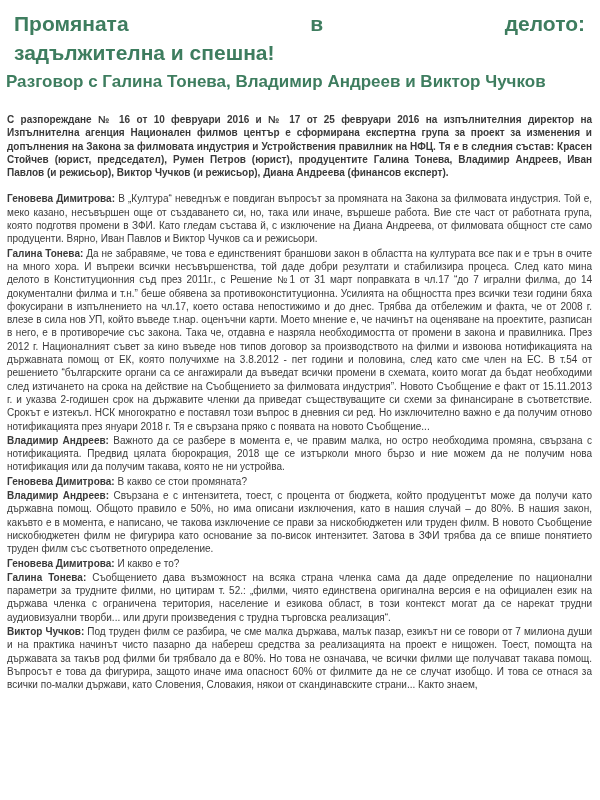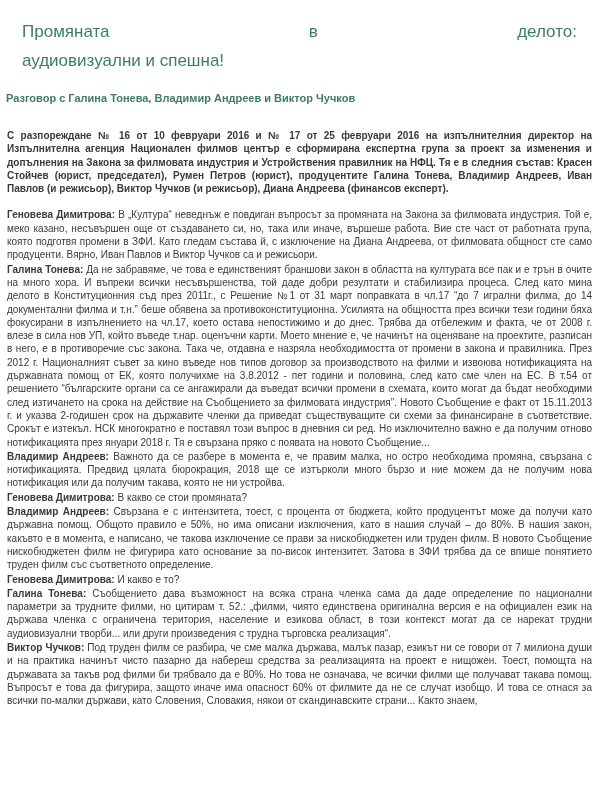--- a/index.html
+++ b/index.html
@@ -14,36 +14,36 @@
     background: var(--page_bg);
   }
   .page {
     width: 600px;
     height: 800px;
     overflow: hidden;
     background: var(--page_bg);
     padding: 1px 7px 0 6px;
   }
   .title {
-    margin: 16px;
+    margin: 8px;
     color: var(--title_green);
-    font-size: 17px;
-    font-weight: normal;
+    font-size: 21px;
+    font-weight: bold;
     line-height: 29px;
     letter-spacing: 0px;
   }
   .title-line1 {
     display: flex;
     justify-content: space-between;
     width: 100%;
   }
   .subtitle {
     margin-top: 5px;
     color: var(--title_green);
-    font-size: 11px;
+    font-size: 17px;
     font-weight: bold;
     line-height: 14px;
   }
   .article {
     margin-top: 24px;
   }
   .para {
     margin: 1px;
     color: var(--text_color);
     font-size: 10px;
@@ -62,21 +62,21 @@
 <body>
 
 <div class="page">
 
   <h1 class="title">
     <span class="title-line1">
       <span>Промяната</span>
       <span>в</span>
       <span>делото:</span>
     </span>
-    <span class="title-line2">аудиовизуални и спешна!</span>
+    <span class="title-line2">задължителна и спешна!</span>
   </h1>
 
   <div class="subtitle">Разговор с Галина Тонева, Владимир Андреев и Виктор Чучков</div>
 
   <div class="article">
 
     <p class="para lead">С разпореждане № 16 от 10 февруари 2016 и № 17 от 25 февруари 2016 на изпълнителния директор на Изпълнителна агенция Национален филмов център е сформирана експертна група за проект за изменения и допълнения на Закона за филмовата индустрия и Устройствения правилник на НФЦ. Тя е в следния състав: Красен Стойчев (юрист, председател), Румен Петров (юрист), продуцентите Галина Тонева, Владимир Андреев, Иван Павлов (и режисьор), Виктор Чучков (и режисьор), Диана Андреева (финансов експерт).</p>
 
     <p class="para"><strong class="speaker">Геновева Димитрова:</strong><span> В „Култура“ неведнъж е повдиган въпросът за промяната на Закона за филмовата индустрия. Той е, меко казано, несъвършен още от създаването си, но, така или иначе, вършеше работа. Вие сте част от работната група, която подготвя промени в ЗФИ. Като гледам състава й, с изключение на Диана Андреева, от филмовата общност сте само продуценти. Вярно, Иван Павлов и Виктор Чучков са и режисьори.</span></p>
 

